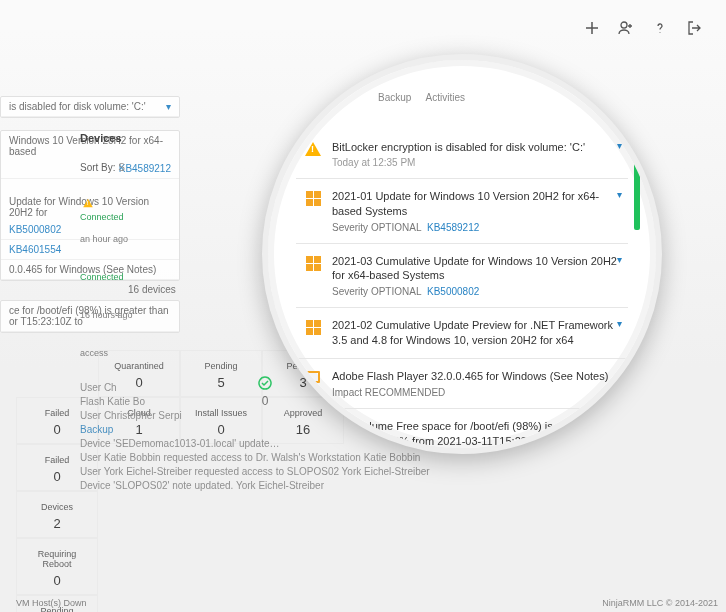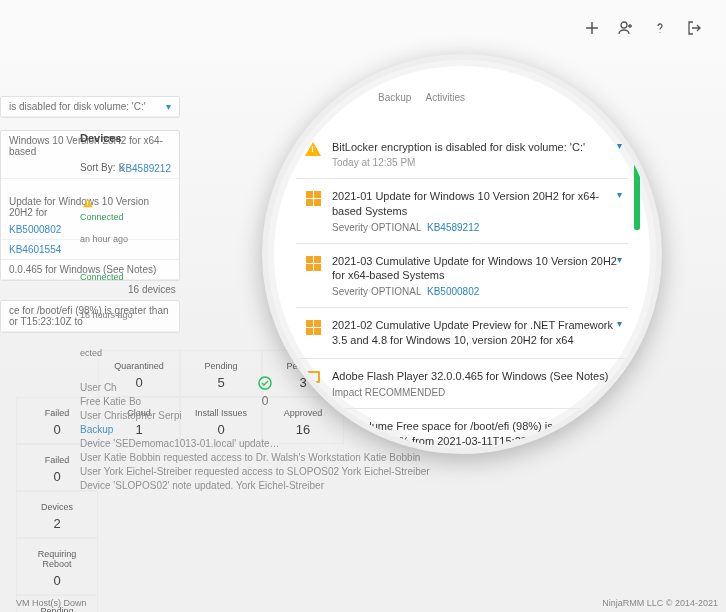--- a/index.html
+++ b/index.html
@@ -160,26 +160,26 @@
       <span style="color:#333; font-weight:600;">Devices</span>
     </div>
     <div class="rhs-sort">
       <span>Sort By:</span> <span style="color:#888;">S</span>
     </div>
     <div class="rhs-status">
       <div class="row"><span class="tri-warn" style="transform:scale(.6);"></span><br><span style="color:#1a9c4a;">Connected</span></div>
       <div class="row"><span>an hour ago</span></div>
       <div class="row"><span style="color:#1a9c4a;">Connected</span></div>
       <div class="row"><span>16 hours ago</span></div>
-      <div class="row"><span>ected</span></div>
+      <div class="row"><span>access</span></div>
     </div>
 
     <div class="rhs-logs">
       <div class="l"><span>User Ch</span></div>
-      <div class="l"><span>Free Katie Bo</span></div>
+      <div class="l"><span>Flash Katie Bo</span></div>
       <div class="l"><span>User Christopher Serpi</span></div>
       <div class="l"><span class="link">Backup</span></div>
       <div class="l"><span>Device 'SEDemomac1013-01.local' update…</span></div>
       <div class="l"><span>User Katie Bobbin requested access to Dr. Walsh's Workstation Katie Bobbin</span></div>
       <div class="l"><span>User York Eichel-Streiber requested access to SLOPOS02 York Eichel-Streiber</span></div>
       <div class="l"><span>Device 'SLOPOS02' note updated. York Eichel-Streiber</span></div>
     </div>
 
     <div class="rhs-cols">
       <div class="c"><svg width="14" height="14" viewBox="0 0 14 14">

